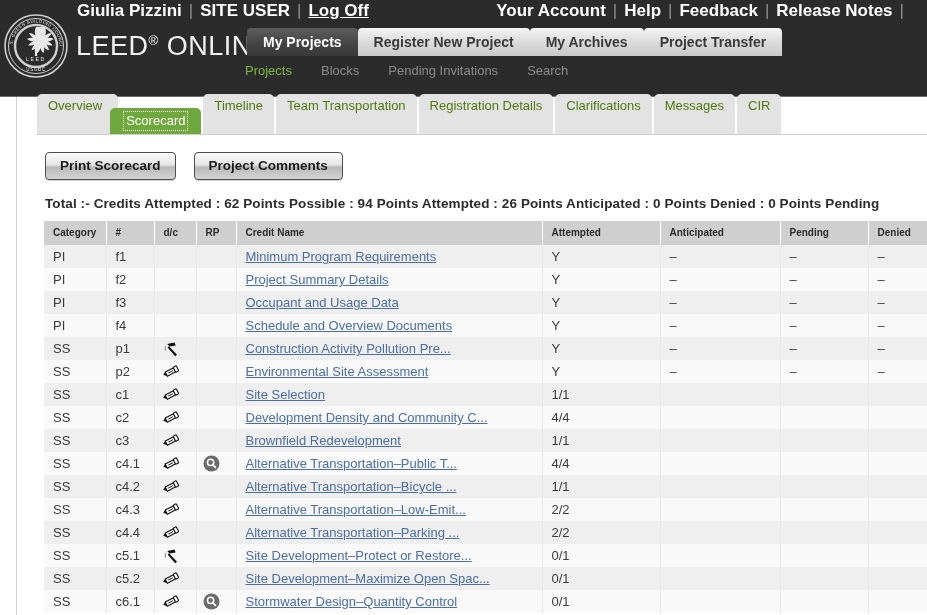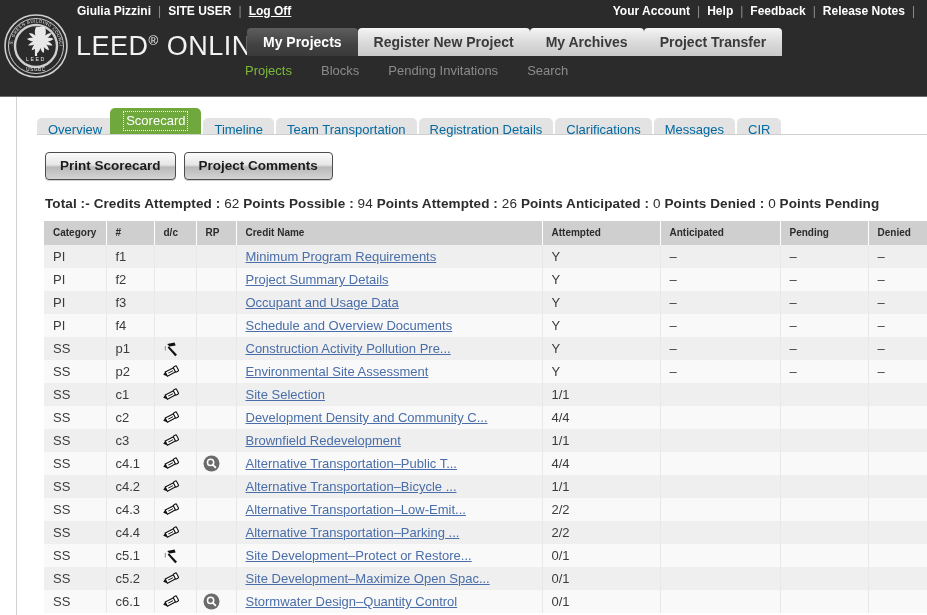--- a/index.html
+++ b/index.html
@@ -15,37 +15,37 @@
   .topbar {
     position: relative;
     height: 96px;
     background: #2b2b2b;
     overflow: hidden;
   }
   .util-row {
     height: 20px;
     display: flex;
     align-items: center;
-    font-size: 12px;
+    font-size: 17px;
     font-weight: bold;
     color: #ffffff;
     padding-top: 1px;
   }
   .util-left {
     margin-left: 77px;
     display: flex;
     align-items: center;
     white-space: nowrap;
   }
   .util-right {
     margin-left: auto;
     display: flex;
     align-items: center;
     white-space: nowrap;
-    padding-right: 5px;
+    padding-right: 16px;
   }
   .util-item { color: #ffffff; text-decoration: none; }
   .util-item.underline { text-decoration: underline; }
   .util-sep { color: #8e8e8e; margin: 0 7px; font-weight: normal; }
 
   
   .logo-wrap {
     position: absolute;
     left: 4px; top: 14px;
     display: flex;
@@ -123,25 +123,25 @@
   .ptabs {
     display: flex;
     align-items: flex-end;
     height: 27px;
     margin-top: 11px;
     margin-left: 14px;
     border-bottom: 1px solid #cfcfcf;
     position: relative;
   }
   .ptab {
-    height: 16px;
+    height: 40px;
     line-height: 24px;
     padding: 0 11px;
     font-size: 13px;
-    color: #0369a1;
+    color: #4d7c0f;
     background: #e3e3e3;
     border-radius: 5px 5px 0 0;
     margin-right: 2px;
     cursor: pointer;
     white-space: nowrap;
     position: relative;
   }
   .ptab.first { background: #e3e3e3; padding-right: 16px; }
   .ptab.green {
     background: #6fa83c;
@@ -162,21 +162,21 @@
   .ptabs-fill {
     flex: 1;
     height: 1px;
   }
 
   
   .btnbar {
     margin-top: 17px;
     margin-left: 22px;
     display: flex;
-    gap: 8px;
+    gap: 18px;
   }
   .btn {
     font-size: 13.5px;
     font-weight: bold;
     color: #1c1c1c;
     padding: 5px 14px 6px 14px;
     border: 1px solid #4d4d4d;
     border-radius: 4px;
     background: linear-gradient(to bottom,#fcfcfc 0%, #e6e6e6 45%, #b9b9b9 55%, #d4d4d4 100%);
     cursor: pointer;
@@ -188,21 +188,21 @@
   .totals {
     margin-top: 16px;
     margin-left: 22px;
     font-size: 13.5px;
     font-weight: bold;
     color: #2c2c2c;
     white-space: nowrap;
     overflow: hidden;
     letter-spacing: 0.1px;
   }
-  .totals .num { font-weight: normal; }
+  .totals .num { font-weight: bold; }
 
   
   .tbl-wrap {
     margin-top: 10px;
     margin-left: 21px;
     margin-right: 0;
     overflow: hidden;
   }
   table.sc {
     border-collapse: collapse;

